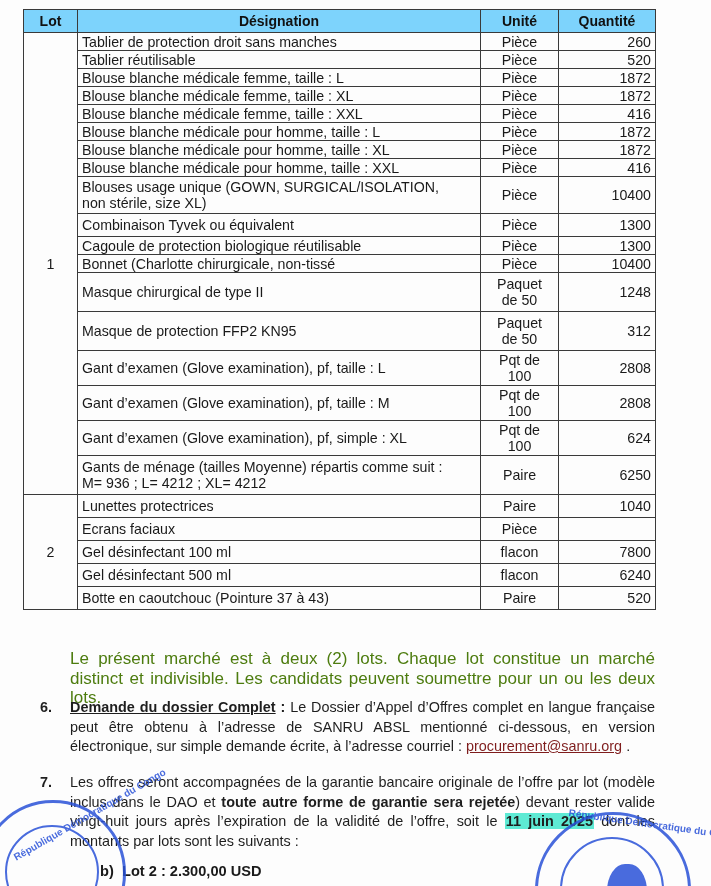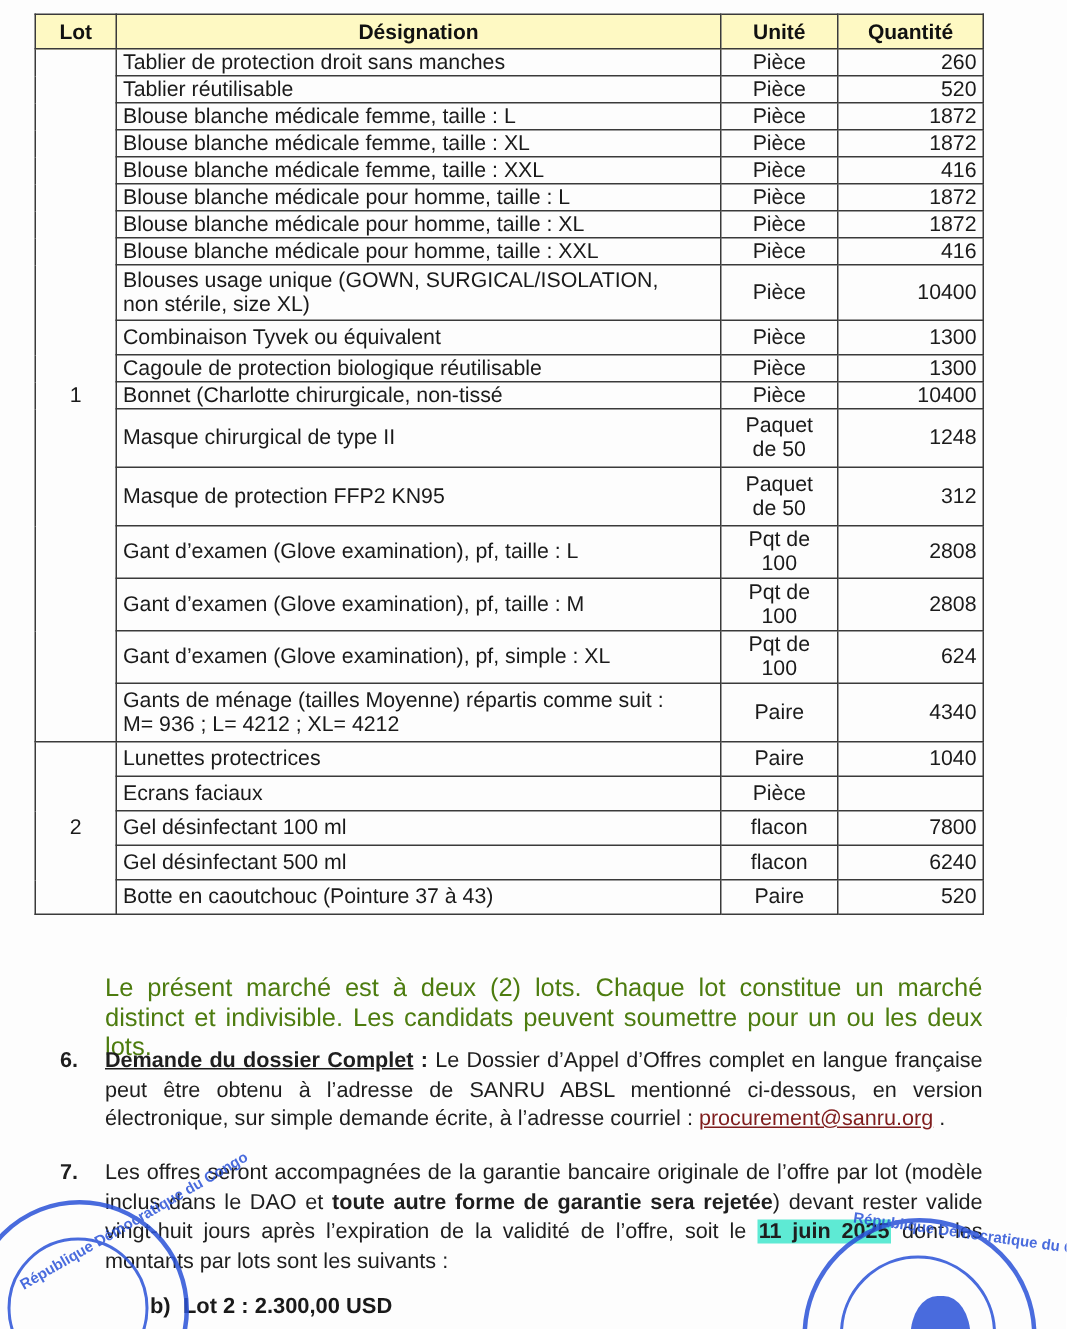--- a/index.html
+++ b/index.html
@@ -3,21 +3,21 @@
 <meta charset="utf-8">
 <style>
   html, body { margin:0; padding:0; background:#ffffff; }
   body { width:711px; height:886px; position:relative; overflow:hidden;
          font-family:"Liberation Sans", sans-serif; color:#1a1a1a; }
   .page { position:absolute; left:0; top:0; width:711px; height:886px; background:#fdfdfd; }
 
   table.items { position:absolute; left:23px; top:9px; width:632px;
     border-collapse:collapse; font-size:14.2px; line-height:16px; table-layout:fixed; }
   table.items th, table.items td { border:1.3px solid #3a3a3a; padding:0 4px; vertical-align:middle; }
-  table.items th { background:#fef9c3; font-weight:bold; height:22px; text-align:center; color:#111; font-size:14px; }
+  table.items th { background:#7dd3fc; font-weight:bold; height:22px; text-align:center; color:#111; font-size:14px; }
   col.c-lot { width:54px; } col.c-des { width:403px; } col.c-uni { width:78px; } col.c-qty { width:97px; }
   td.lot { text-align:center; }
   td.des { text-align:left; padding-left:7px; }
   td.uni { text-align:center; }
   td.qty { text-align:right; padding-right:8px; }
   td.top { vertical-align:top; }
   td.bottom { vertical-align:bottom; }
   tr.r1 td { height:17px; }
   tr.r2 td { height:36px; }
   tr.r3 td { height:38px; }
@@ -174,21 +174,21 @@
           <span>100</span>
         </td>
         <td class="qty">624</td>
       </tr>
       <tr class="r3">
         <td class="des">
           <span>Gants de ménage (tailles Moyenne) répartis comme suit :</span><br>
           <span>M= 936 ; L= 4212 ; XL= 4212</span>
         </td>
         <td class="uni">Paire</td>
-        <td class="qty bottom">4340</td>
+        <td class="qty bottom">6250</td>
       </tr>
 
       <tr class="r5">
         <td class="lot" rowspan="5">2</td>
         <td class="des">Lunettes protectrices</td>
         <td class="uni">Paire</td>
         <td class="qty">1040</td>
       </tr>
       <tr class="r5">
         <td class="des">Ecrans faciaux</td>

